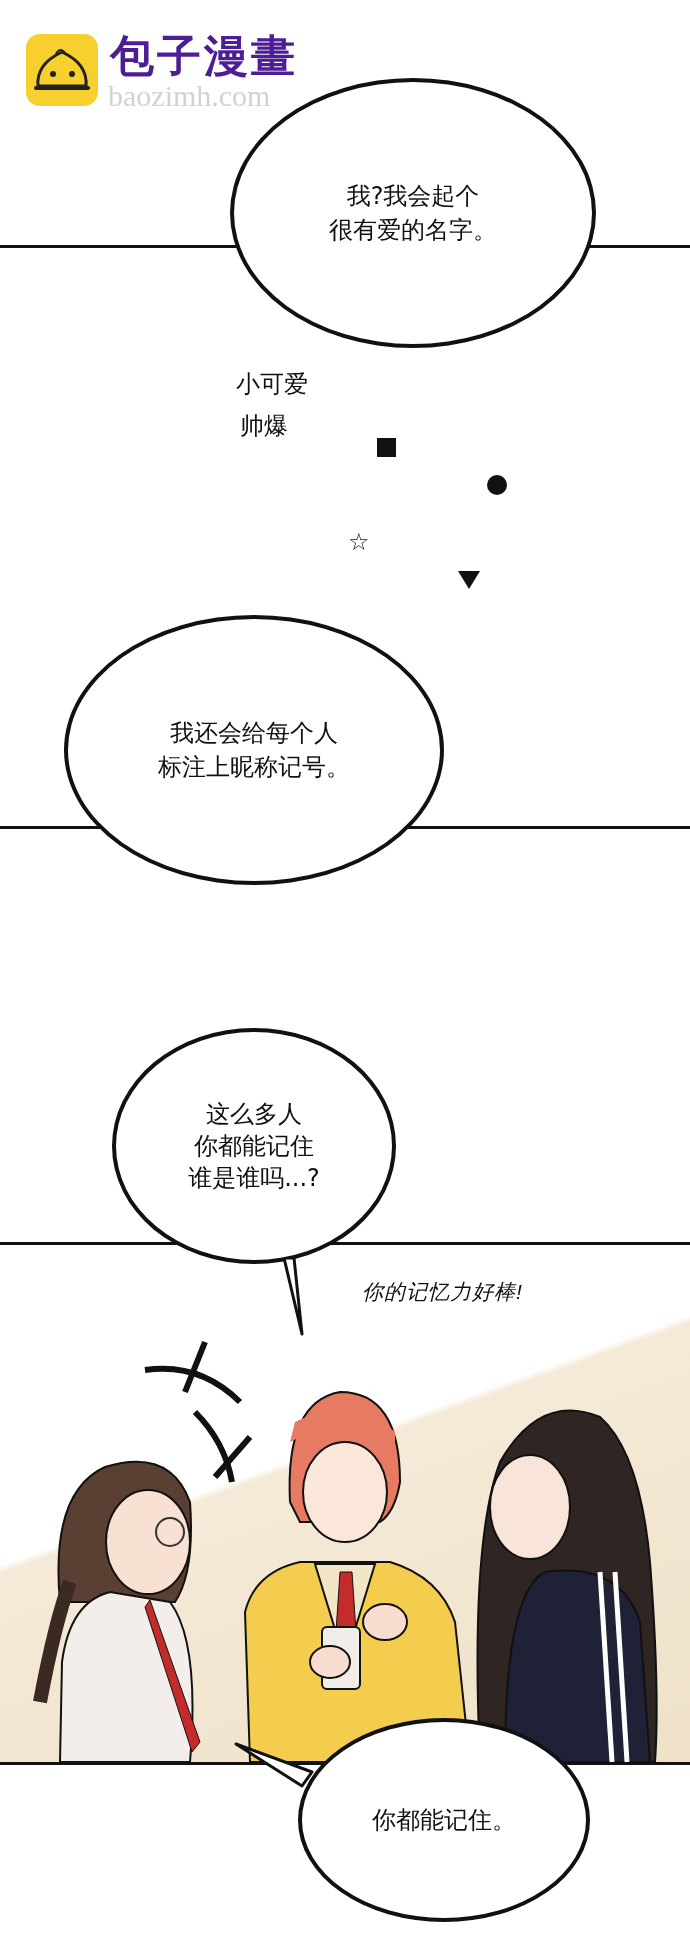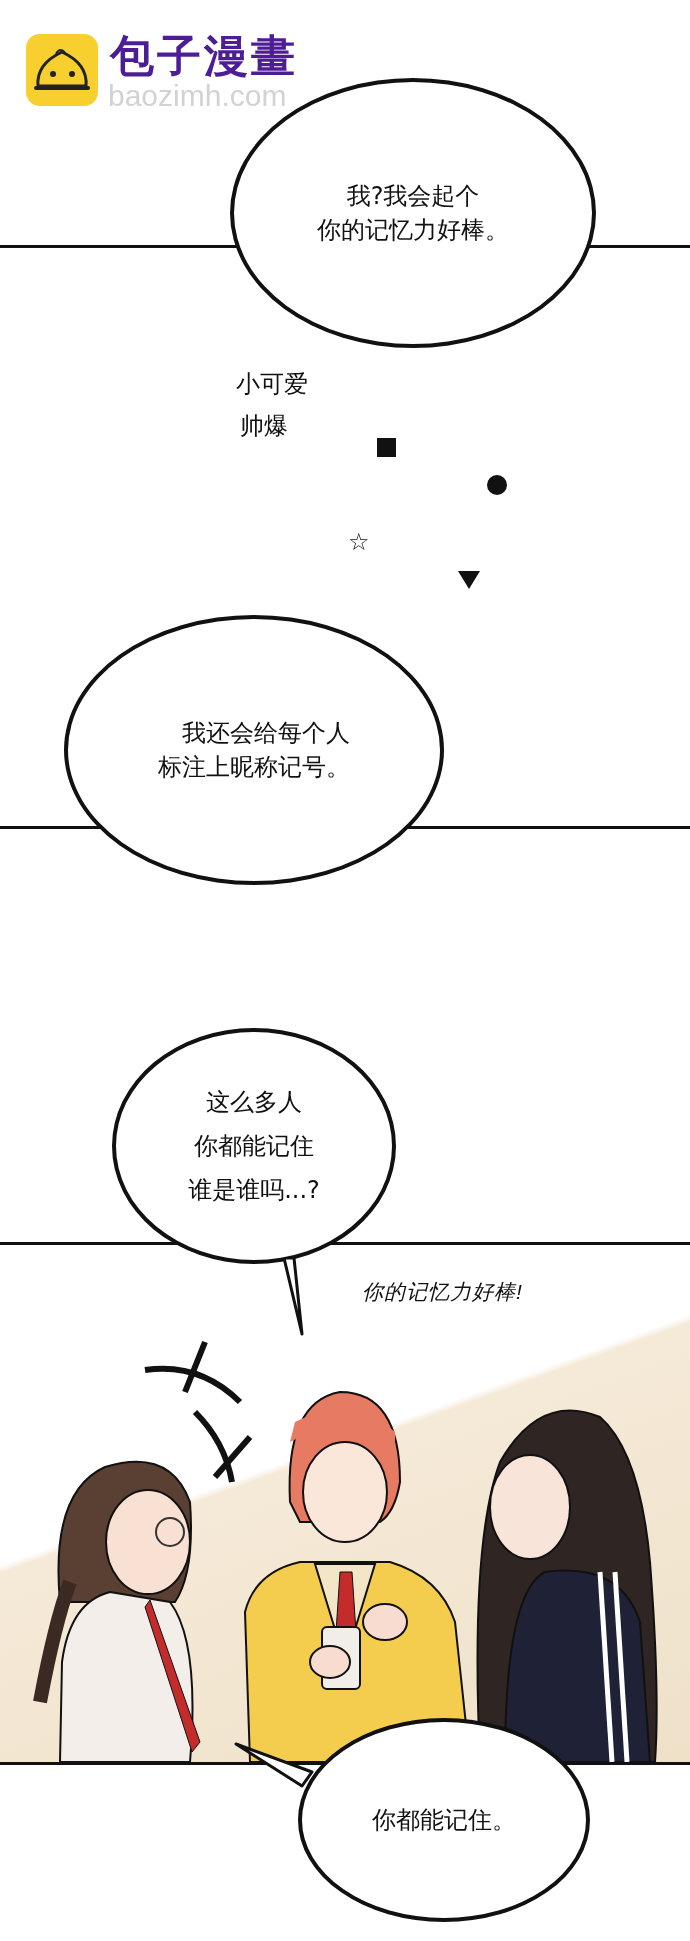--- a/index.html
+++ b/index.html
@@ -15,21 +15,21 @@
   .wm-logo {
     left: 26px; top: 34px; width: 72px; height: 72px;
     background: #f7cf2f; border-radius: 14px;
   }
   .wm-title {
     left: 110px; top: 30px; font-size: 44px; color: #4c1d95;
     letter-spacing: 3px; font-weight: bold; line-height: 52px;
   }
   .wm-url {
     left: 108px; top: 80px; font-size: 30px; color: #d2d2d2; line-height: 32px;
-    font-family: Liberation Sans, sans-serif;
+    font-family: Liberation Serif, serif;
   }
 
   
   .hline { left: 0; width: 690px; height: 3px; background: #111; }
 
   
   .bubble {
     background: #fff; border: 4px solid #111; border-radius: 50%;
     box-sizing: border-box; display: flex; align-items: center;
     justify-content: center; text-align: center;
@@ -64,32 +64,32 @@
     <circle cx="46" cy="40" r="3" fill="#222"></circle>
     <rect x="8" y="52" width="56" height="4" rx="2" fill="#222"></rect>
   </svg>
 </div>
 <div class="abs wm-title">包子漫畫</div>
 <div class="abs wm-url">baozimh.com</div>
 
 <div class="abs hline" style="top:245px;"></div>
 <div class="abs bubble" style="left:230px; top:78px; width:366px; height:270px;">
   <div class="bubble-text">我?我会起个
-你的记忆力好棒。</div>
+很有爱的名字。</div>
 </div>
 
 <div class="abs caption" style="left:236px; top:370px;">小可爱</div>
 <div class="abs caption" style="left:240px; top:412px;">帅爆</div>
 <div class="abs sym" style="left:377px; top:438px; width:19px; height:19px; background:#111;"></div>
 <div class="abs sym" style="left:487px; top:475px; width:20px; height:20px; background:#111; border-radius:50%;"></div>
 <div class="abs sym" style="left:348px; top:530px; font-size:24px;">☆</div>
 <div class="abs" style="left:458px; top:571px; width:0; height:0; border-left:11px solid transparent; border-right:11px solid transparent; border-top:18px solid #111;"></div>
 
 <div class="abs hline" style="top:826px;"></div>
-<div class="abs bubble" style="left:64px; top:615px; width:380px; height:270px;text-align:right;">
+<div class="abs bubble" style="left:64px; top:615px; width:380px; height:270px;">
   <div class="bubble-text">我还会给每个人
 标注上昵称记号。</div>
 </div>
 
 <div class="abs art-panel">
   <svg width="690" height="520" viewBox="0 0 690 520">
 
     <path d="M145 128 Q200 120 240 160" stroke="#111" stroke-width="6" fill="none"></path>
     <path d="M205 100 L185 150" stroke="#111" stroke-width="6"></path>
     <path d="M250 195 L215 235" stroke="#111" stroke-width="6"></path>
@@ -116,21 +116,21 @@
     <ellipse cx="530" cy="265" rx="40" ry="52" fill="#f8e4d8" stroke="#111" stroke-width="2"></ellipse>
     <path d="M505 520 Q505 350 545 330 Q620 320 640 380 L650 520 Z" fill="#1f2236" stroke="#111" stroke-width="2"></path>
     <path d="M600 330 L612 520" stroke="#ffffff" stroke-width="5"></path>
     <path d="M615 330 L627 520" stroke="#ffffff" stroke-width="5"></path>
   </svg>
 </div>
 <div class="abs hline" style="top:1242px;"></div>
 <div class="abs hline" style="top:1762px;"></div>
 
 <div class="abs bubble" style="left:112px; top:1028px; width:284px; height:236px;">
-  <div class="bubble-text" style="line-height:44px;">这么多人
+  <div class="bubble-text" style="line-height:32px;">这么多人
 你都能记住
 谁是谁吗...?</div>
 </div>
 
 <svg class="abs" style="left:280px; top:1258px;" width="30" height="80" viewBox="0 0 30 80">
   <path d="M4 0 L22 76 L14 0 Z" fill="#fff" stroke="#111" stroke-width="3" stroke-linejoin="round"></path>
 </svg>
 
 <div class="abs sfx" style="left:362px; top:1278px;">你的记忆力好棒!</div>
 

